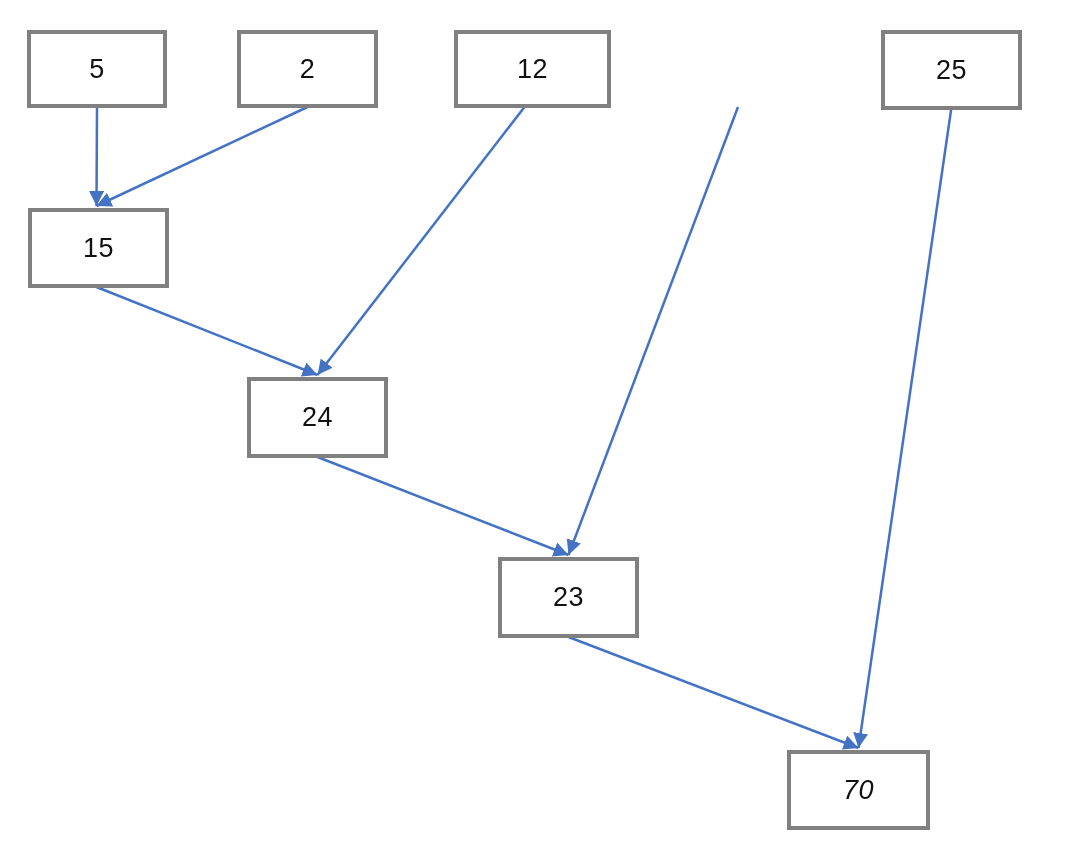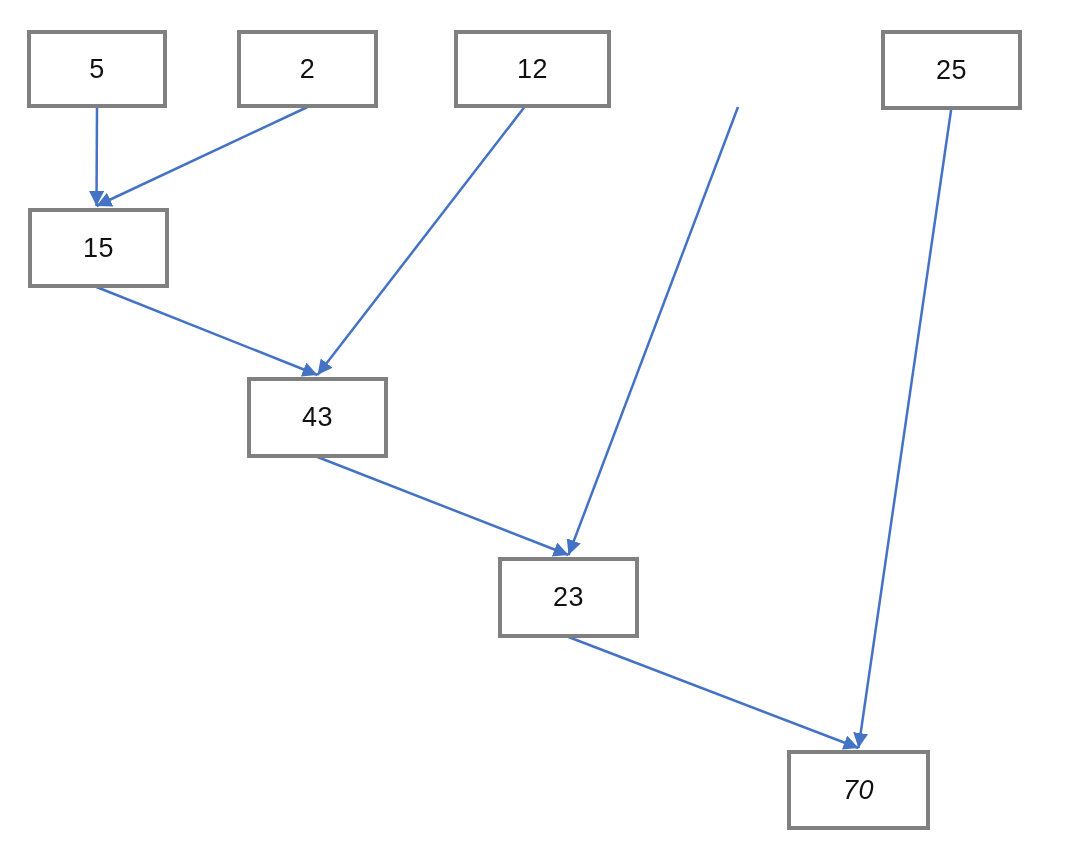--- a/index.html
+++ b/index.html
@@ -70,21 +70,21 @@
     <div class="node" style="left: 454px; top: 30px; width: 157px; height: 78px;">
       <span>12</span>
     </div>
     <div class="node" style="left: 881px; top: 30px; width: 141px; height: 80px;">
       <span>25</span>
     </div>
     <div class="node" style="left: 28px; top: 208px; width: 141px; height: 80px;">
       <span>15</span>
     </div>
     <div class="node" style="left: 247px; top: 377px; width: 141px; height: 81px;">
-      <span>43</span>
+      <span>24</span>
     </div>
     <div class="node" style="left: 498px; top: 557px; width: 141px; height: 81px;">
       <span>23</span>
     </div>
     <div class="node" style="left: 787px; top: 750px; width: 143px; height: 80px; font-style: italic;">
       <span>70</span>
     </div>
   </div>
 
 </body></html>

